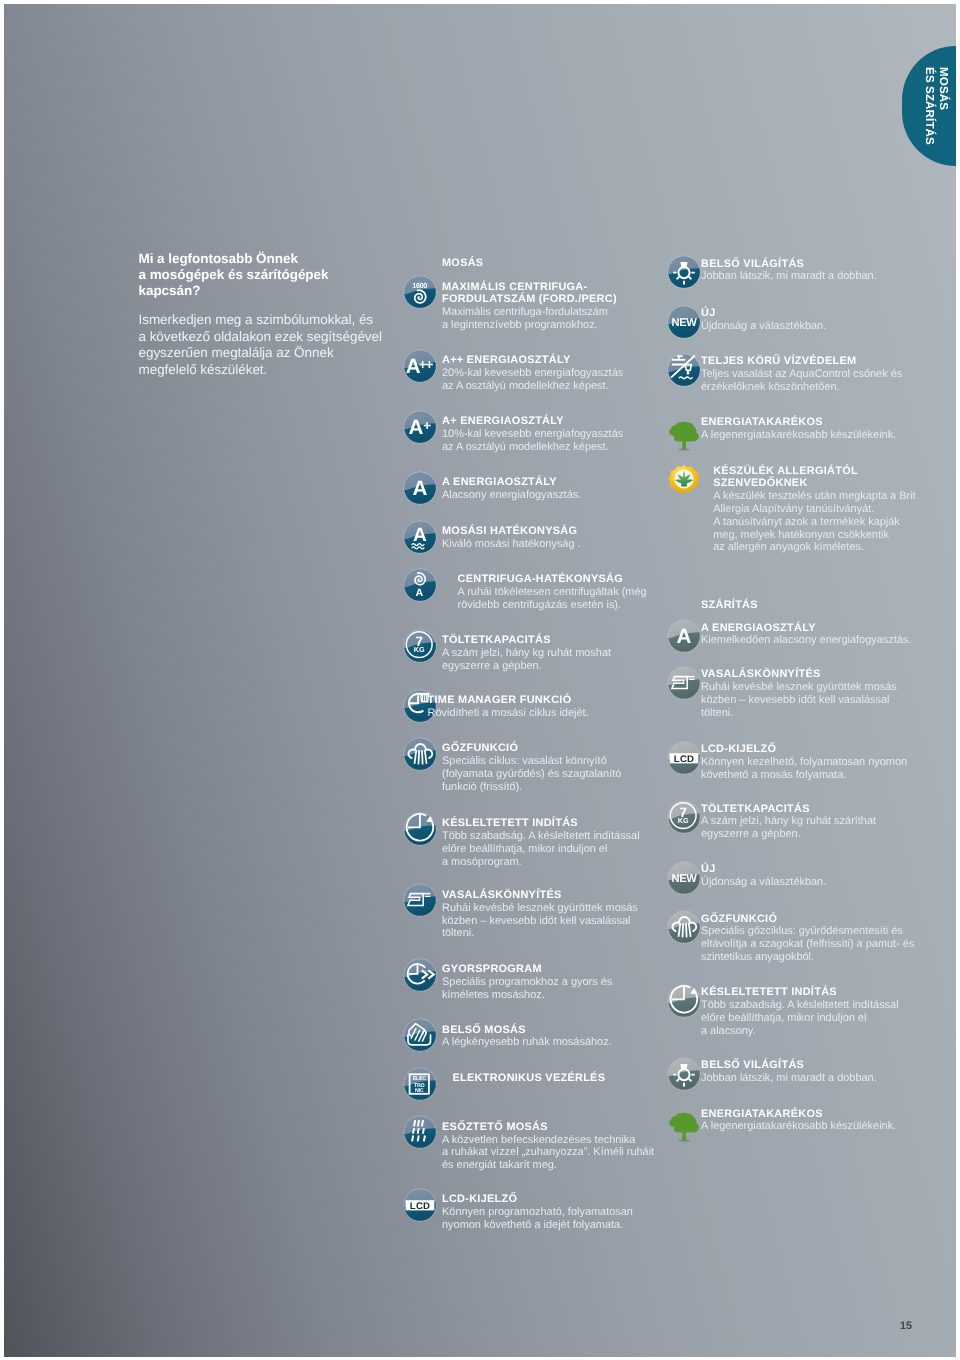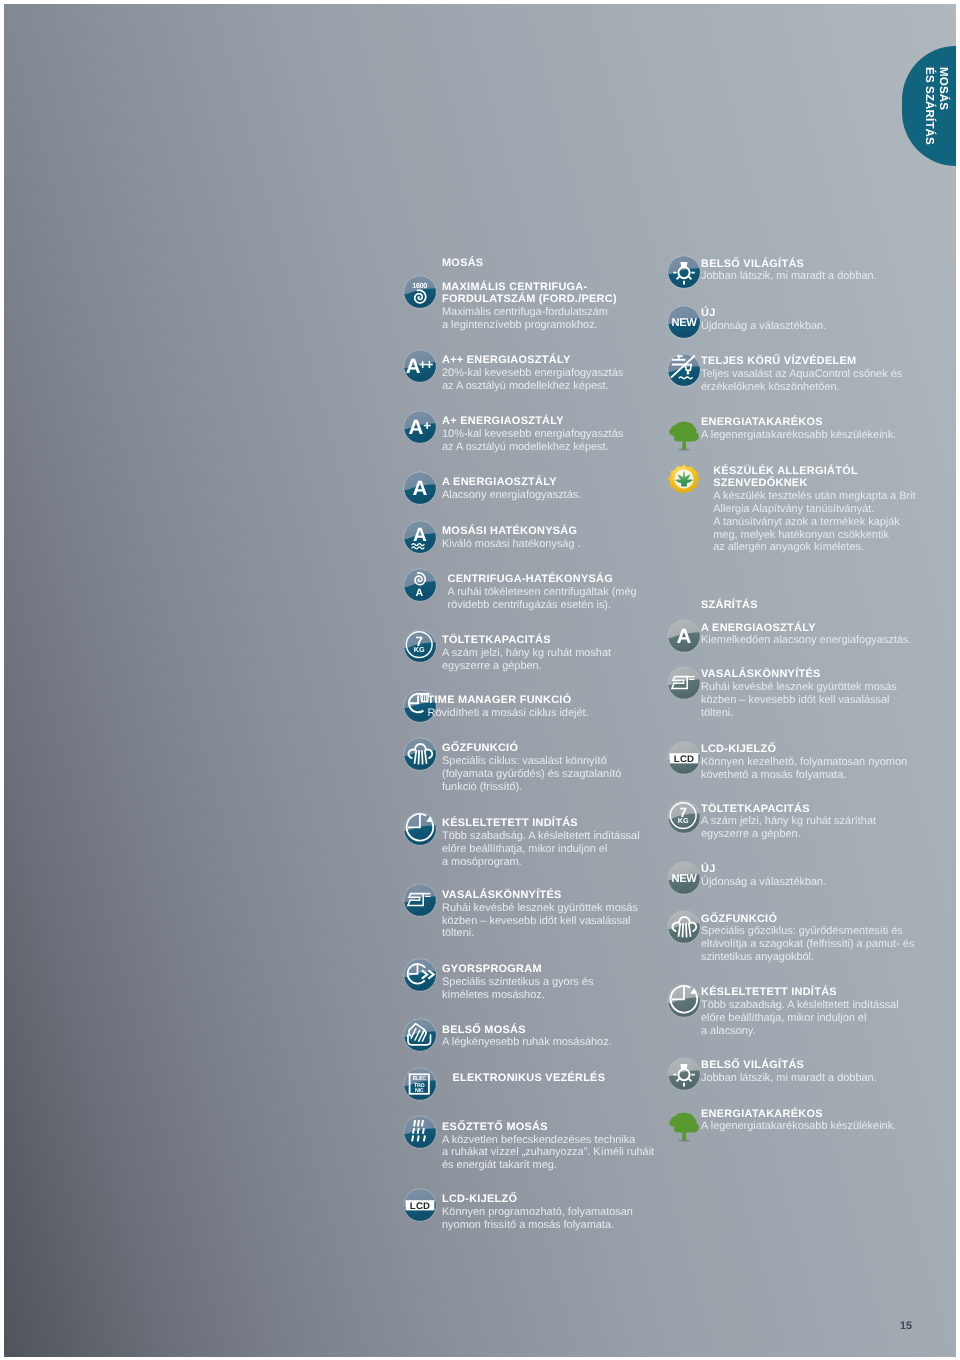--- a/index.html
+++ b/index.html
@@ -41,20 +41,31 @@
 <body>
 
 <div id="page">
   <div id="tab">
     <div class="txt">
       <span>MOSÁS</span><br>
       <span>ÉS SZÁRÍTÁS</span>
     </div>
   </div>
   <div id="intro">
+    <div class="h">
+      <div>Mi a legfontosabb Önnek</div>
+      <div>a mosógépek és szárítógépek</div>
+      <div>kapcsán?</div>
+    </div>
+    <div class="p">
+      <div>Ismerkedjen meg a szimbólumokkal, és</div>
+      <div>a következő oldalakon ezek segítségével</div>
+      <div>egyszerűen megtalálja az Önnek</div>
+      <div>megfelelő készüléket.</div>
+    </div>
   </div>
   <div class="col">
 <div class="sechead" style="left:438.0px;top:253.2px">MOSÁS</div>
 <div class="item" style="left:398.5px;top:276.5px">
 <span class="ic" style="top:-5.6px"><svg viewBox="0 0 34 34" width="34" height="34" xmlns="http://www.w3.org/2000/svg">
 <defs>
 <linearGradient id="gt1" x1="0" y1="0" x2="0.35" y2="1">
 <stop offset="0" stop-color="#8093A6"></stop>
                 <stop offset="1" stop-color="#62819A"></stop>
               </linearGradient>
@@ -212,21 +223,21 @@
               </clipPath>
 </defs>
 <circle cx="17" cy="17" r="16.1" fill="none" stroke="#cdd8e2" stroke-opacity=".62" stroke-width="0.95"></circle>
 <g clip-path="url(#cp6)">
 <rect x="0" y="0" width="34" height="34" fill="url(#gt6)"></rect>
 <path d="M-1 19.4 C2.0 19.3 5.0 18.7 8.0 17.4 C13.0 15.2 21.0 13.3 35 13.1 L35 35 L-1 35 Z" fill="url(#gb6)"></path>
 </g>
 <path d="M 14.54 5.03 L 15.46 4.92 L 16.37 4.94 L 17.26 5.08 L 18.12 5.34 L 18.92 5.71 L 19.66 6.18 L 20.32 6.74 L 20.89 7.38 L 21.37 8.08 L 21.74 8.83 L 21.99 9.62 L 22.14 10.42 L 22.18 11.23 L 22.10 12.03 L 21.92 12.80 L 21.64 13.52 L 21.27 14.20 L 20.82 14.81 L 20.29 15.34 L 19.70 15.80 L 19.06 16.16 L 18.39 16.43 L 17.70 16.60 L 16.99 16.67 L 16.30 16.65 L 15.62 16.53 L 14.98 16.33 L 14.38 16.04 L 13.83 15.68 L 13.34 15.25 L 12.92 14.77 L 12.58 14.24 L 12.32 13.68 L 12.14 13.10 L 12.05 12.50 L 12.03 11.91 L 12.10 11.34 L 12.24 10.78 L 12.46 10.26 L 12.74 9.78 L 13.07 9.36 L 13.46 8.99 L 13.88 8.68 L 14.34 8.44 L 14.82 8.27 L 15.30 8.16 L 15.79 8.13 L 16.26 8.16 L 16.72 8.26 L 17.15 8.41 L 17.55 8.62 L 17.91 8.88 L 18.22 9.18 L 18.48 9.51 L 18.69 9.87 L 18.84 10.24 L 18.93 10.62 L 18.97 11.00 L 18.96 11.38 L 18.90 11.74 L 18.79 12.07 L 18.63 12.38 L 18.44 12.66 L 18.22 12.90 L 17.97 13.11 L 17.71 13.27 L 17.43 13.38 L 17.15 13.45 L 16.87 13.49 L 16.60 13.48 L 16.34 13.43 L 16.10 13.35 L 15.88 13.24 L 15.69 13.10 L 15.53 12.94 L 15.39 12.77 L 15.29 12.59 L 15.22 12.40 L 15.19 12.21 L 15.18 12.03 L 15.20 11.86 L 15.24 11.70 L 15.31 11.56 L 15.39 11.44 L 15.49 11.34 L 15.60 11.26 L 15.71 11.21 L 15.82 11.18 L 15.93 11.17 L 16.03 11.18" fill="none" stroke="#ffffff" stroke-width="1.6" stroke-linecap="round"></path>
             <text x="16.3" y="28.4" font-family="Liberation Sans, sans-serif" font-size="10.6" font-weight="bold" letter-spacing="0" text-anchor="middle" fill="#ffffff">A</text>
 </svg></span>
-<span class="tx" style="left:45px">
+<span class="tx" style="left:55px">
 <div class="t">CENTRIFUGA-HATÉKONYSÁG</div>
 <div class="d">A ruhái tökéletesen centrifugáltak (még</div>
 <div class="d">rövidebb centrifugázás esetén is).</div>
 </span>
       </div>
 <div class="item" style="left:398.5px;top:630.2px">
 <span class="ic" style="top:-5.6px"><svg viewBox="0 0 34 34" width="34" height="34" xmlns="http://www.w3.org/2000/svg">
 <defs>
 <linearGradient id="gt7" x1="0" y1="0" x2="0.35" y2="1">
 <stop offset="0" stop-color="#8093A6"></stop>
@@ -398,21 +409,21 @@
 <rect x="0" y="0" width="34" height="34" fill="url(#gt12)"></rect>
 <path d="M-1 19.4 C2.0 19.3 5.0 18.7 8.0 17.4 C13.0 15.2 21.0 13.3 35 13.1 L35 35 L-1 35 Z" fill="url(#gb12)"></path>
 </g>
 <path d="M22.22 9.77 A9.8 9.8 0 1 0 21.78 22.36" fill="none" stroke="#fff" stroke-width="1.8"></path>
             <path d="M14.5 6.3 L14.5 15.8 L6.1 15.8" fill="none" stroke="#fff" stroke-width="1.8" stroke-linecap="butt"></path>
             <path d="M18.8 12.3 L24.2 16.5 L18.8 20.7" fill="none" stroke="#fff" stroke-width="2.2" stroke-linecap="butt" stroke-linejoin="miter"></path>
             <path d="M25.3 12.3 L30.7 16.5 L25.3 20.7" fill="none" stroke="#fff" stroke-width="2.2" stroke-linecap="butt" stroke-linejoin="miter"></path>
 </svg></span>
 <span class="tx" style="left:39.5px">
 <div class="t">GYORSPROGRAM</div>
-<div class="d">Speciális szintetikus a gyors és</div>
+<div class="d">Speciális programokhoz a gyors és</div>
 <div class="d">kíméletes mosáshoz.</div>
 </span>
       </div>
 <div class="item" style="left:398.5px;top:1019.7px">
 <span class="ic" style="top:-5.6px"><svg viewBox="0 0 34 34" width="34" height="34" xmlns="http://www.w3.org/2000/svg">
 <defs>
 <linearGradient id="gt13" x1="0" y1="0" x2="0.35" y2="1">
 <stop offset="0" stop-color="#8093A6"></stop>
                 <stop offset="1" stop-color="#62819A"></stop>
               </linearGradient>
@@ -524,21 +535,21 @@
 <g clip-path="url(#cp16)">
 <rect x="0" y="0" width="34" height="34" fill="url(#gt16)"></rect>
 <path d="M-1 19.4 C2.0 19.3 5.0 18.7 8.0 17.4 C13.0 15.2 21.0 13.3 35 13.1 L35 35 L-1 35 Z" fill="url(#gb16)"></path>
 </g>
 <rect x="2.6" y="12.2" width="28.8" height="10.2" fill="#fdfdfb"></rect>
             <text x="17" y="21.0" font-family="Liberation Sans, sans-serif" font-size="9.6" font-weight="bold" letter-spacing="0.2" text-anchor="middle" fill="#1d2a2a">LCD</text>
 </svg></span>
 <span class="tx" style="left:39.5px">
 <div class="t">LCD-KIJELZŐ</div>
 <div class="d">Könnyen programozható, folyamatosan</div>
-<div class="d">nyomon frissítő a mosás folyamata.</div>
+<div class="d">nyomon követhető a idejét folyamata.</div>
 </span>
       </div>
   </div>
   <div class="col">
 <div class="sechead" style="left:697.0px;top:594.95px">SZÁRÍTÁS</div>
 <div class="item" style="left:663.2px;top:253.7px">
 <span class="ic" style="top:-2.6px"><svg viewBox="0 0 34 34" width="34" height="34" xmlns="http://www.w3.org/2000/svg">
 <defs>
 <linearGradient id="gt17" x1="0" y1="0" x2="0.35" y2="1">
 <stop offset="0" stop-color="#8093A6"></stop>

